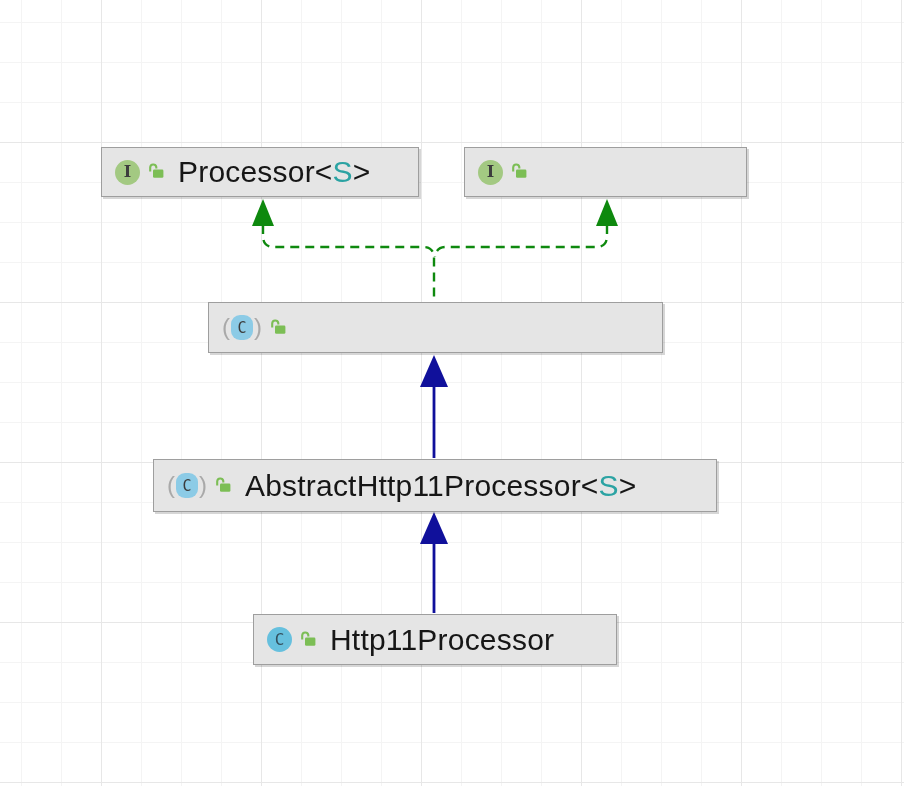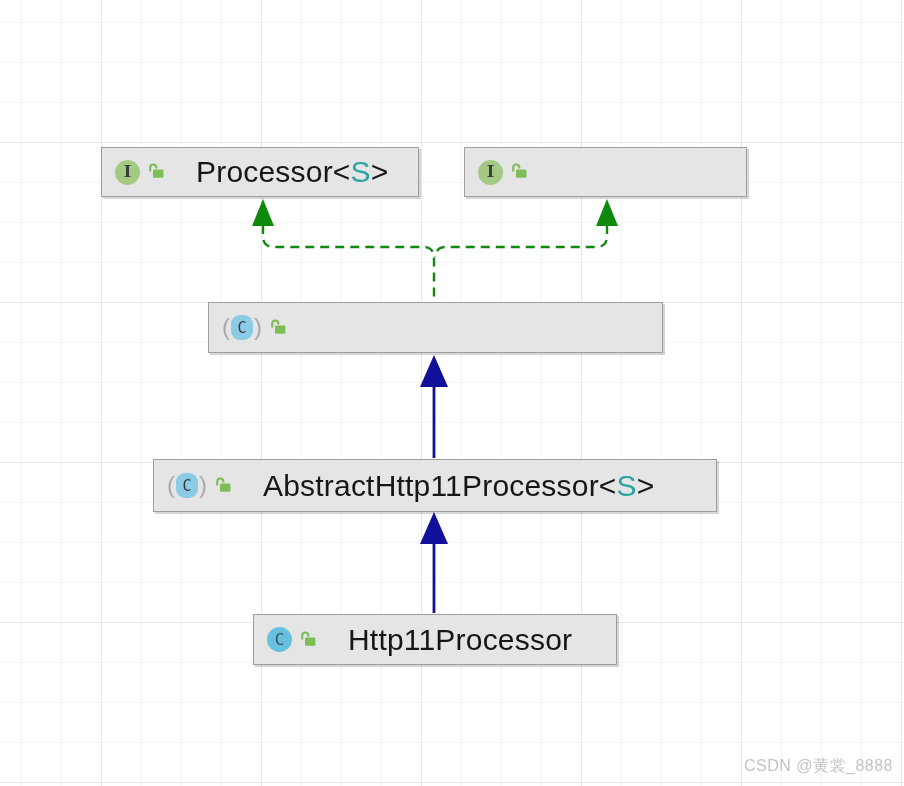--- a/index.html
+++ b/index.html
@@ -38,21 +38,21 @@
     display: flex;
     align-items: center;
     padding-left: 13px;
     gap: 7px;
     font-size: 30px;
     color: #161616;
     white-space: nowrap;
     cursor: default;
   }
 
-  .node .label { margin-left: 24px; letter-spacing: 0.2px; }
+  .node .label { margin-left: 6px; letter-spacing: 0.2px; }
   .gen { color: #2ba3a3; }
 
   .icon-circle {
     flex: 0 0 auto;
     width: 25px; height: 25px;
     border-radius: 50%;
     display: inline-flex;
     align-items: center;
     justify-content: center;
     line-height: 1;
@@ -194,15 +194,14 @@
     <span class="icon-circle class-icon">C</span>
     <span class="lock">
       <svg width="18" height="18" viewBox="0 0 18 18">
         <path d="M3.2,10.5 L3.2,6.4 A3.1,3.1 0 0 1 9.3,5.9 L9.3,7.6" fill="none" stroke="#7cbe55" stroke-width="2.1"></path>
         <rect x="6" y="8.4" width="10.4" height="8.4" rx="1.3" fill="#7cbe55"></rect>
       </svg>
     </span>
     <span class="label"><span>Http11Processor</span><span class="gen"></span><span></span></span>
   </div>
 
-  <div class="watermark">CSDN @黄裳_8888</div>
 
 </div>
 
 </body></html>

